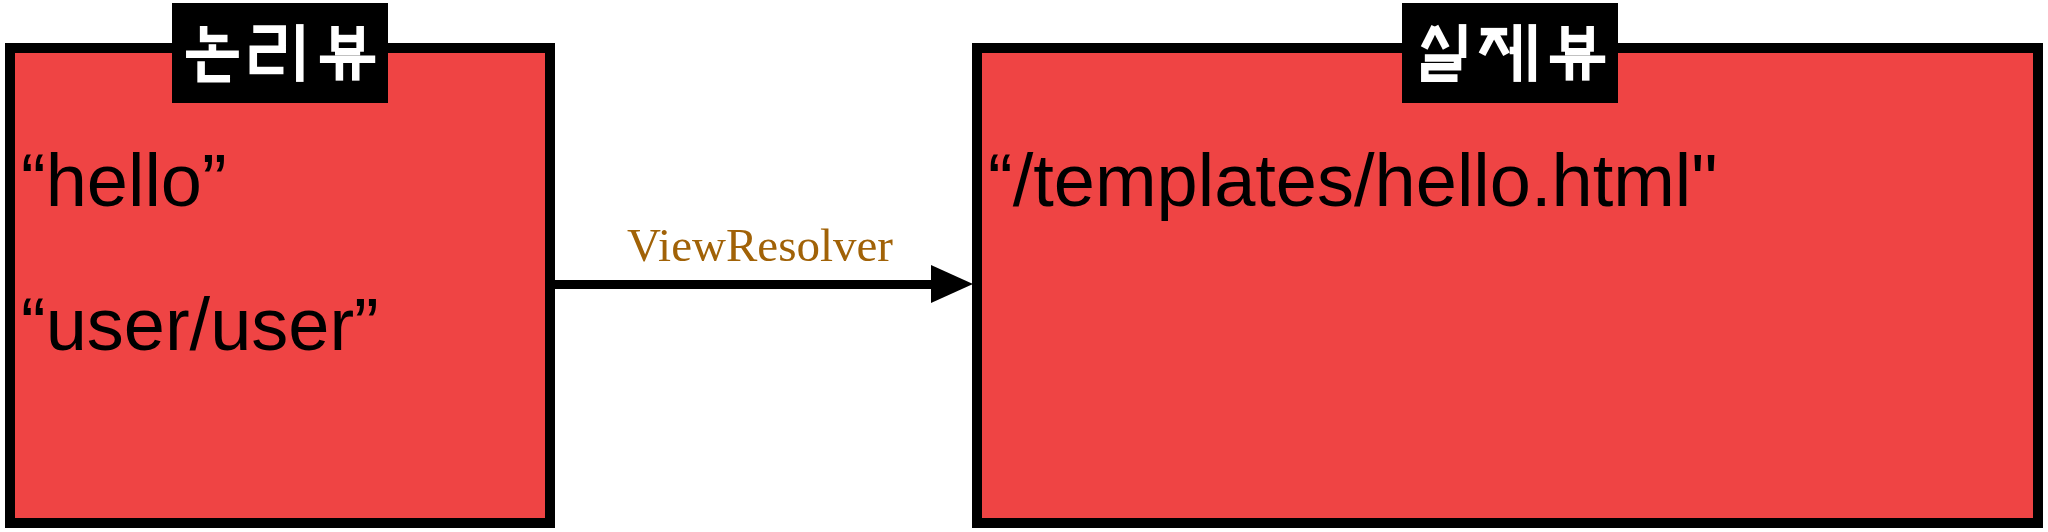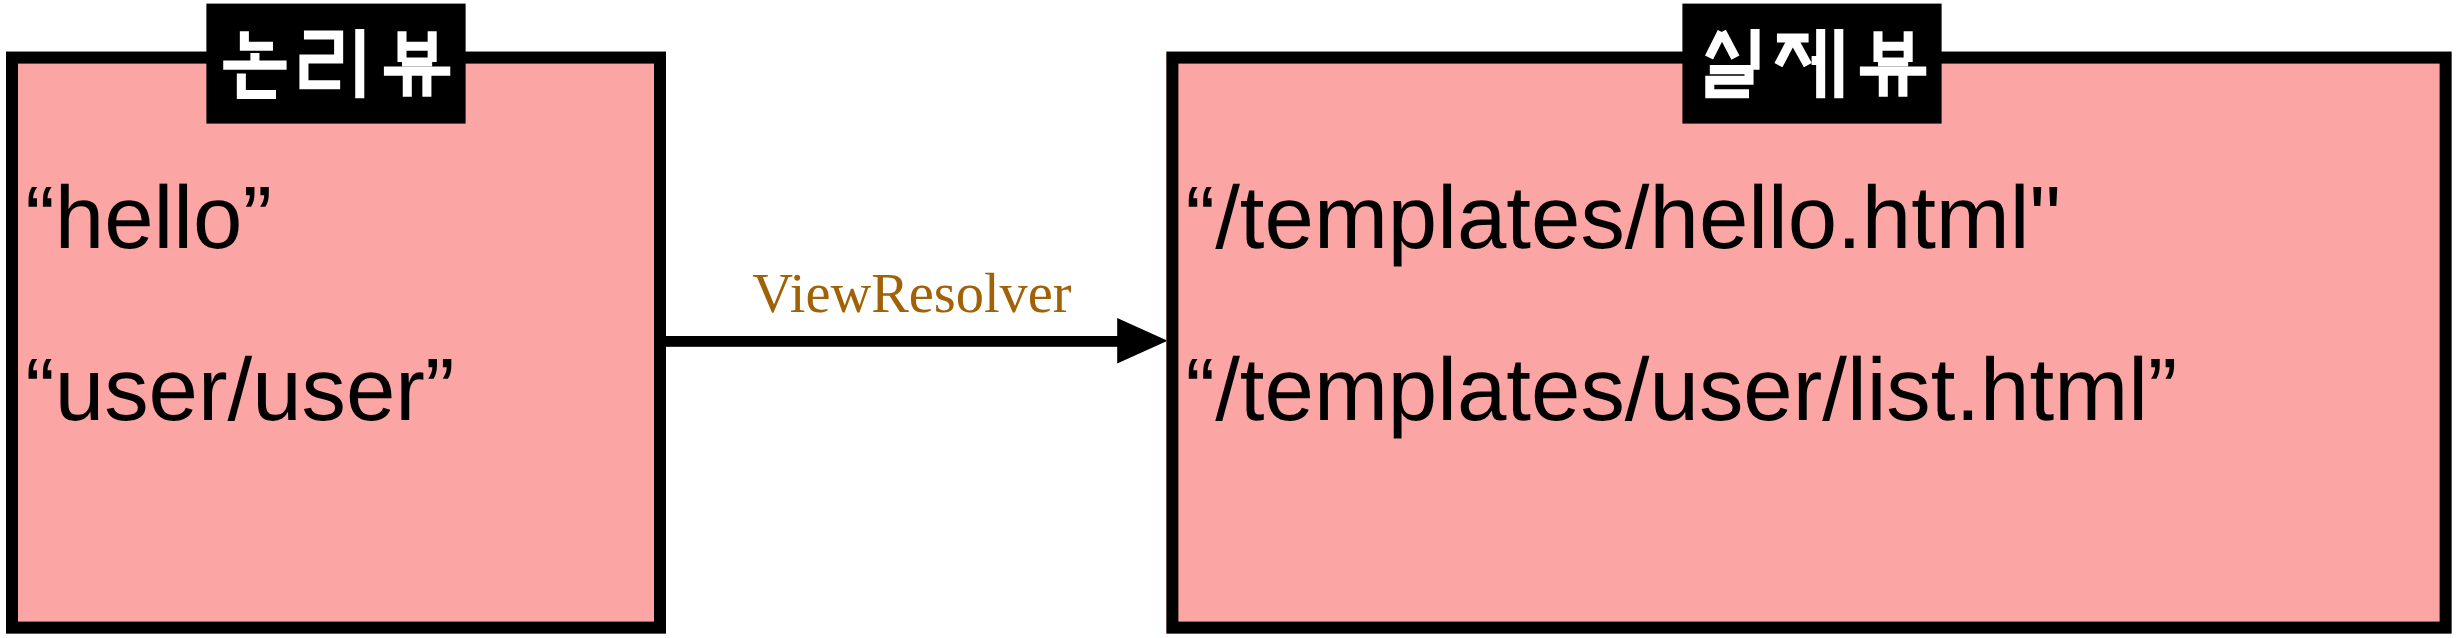--- a/index.html
+++ b/index.html
@@ -1,20 +1,20 @@
 <!DOCTYPE html>
 <html><head>
 <meta charset="utf-8">
 <style>
   html,body{margin:0;padding:0;background:#fff}
   .canvas{
     position:relative;width:2048px;height:532px;background:#ffffff;
     font-family:"Liberation Sans","DejaVu Sans",sans-serif;color:#000;overflow:hidden;
   }
-  .box{position:absolute;border:10px solid #000;background:#fca5a5;box-sizing:border-box}
+  .box{position:absolute;border:10px solid #000;background:#ef4444;box-sizing:border-box}
   #left-box{left:5px;top:43px;width:550px;height:485px}
   #right-box{left:972px;top:43px;width:1071px;height:485px}
 
   .title{
     position:absolute;width:216px;height:100px;background:#000;
     display:flex;align-items:center;justify-content:center;z-index:2;
   }
   #left-title{left:172px;top:3px}
   #right-title{left:1402px;top:3px}
   .title svg{width:198px;height:64px;display:block}
@@ -75,21 +75,20 @@
   </div>
 
   <div>
     <div class="arrow-label">ViewResolver</div>
     <div class="arrow-shaft"></div>
     <div class="arrow-head"></div>
   </div>
 
   <div class="box" id="right-box">
     <div class="item r1">“/templates/hello.html"</div>
-    <div class="item r2">“/templates/user/list.html”</div>
   </div>
 
   <div class="title" id="right-title" aria-label="실제 뷰">
     <span class="sr">실제 뷰</span>
     <svg viewBox="0 0 315 100" aria-hidden="true">
 
       <path d="M38,8 L21,42"></path>
       <path d="M38,8 L56,42"></path>
       <path d="M82,4 V58"></path>
       <path d="M22,58 H74 V72 H22 V90 H74"></path>

